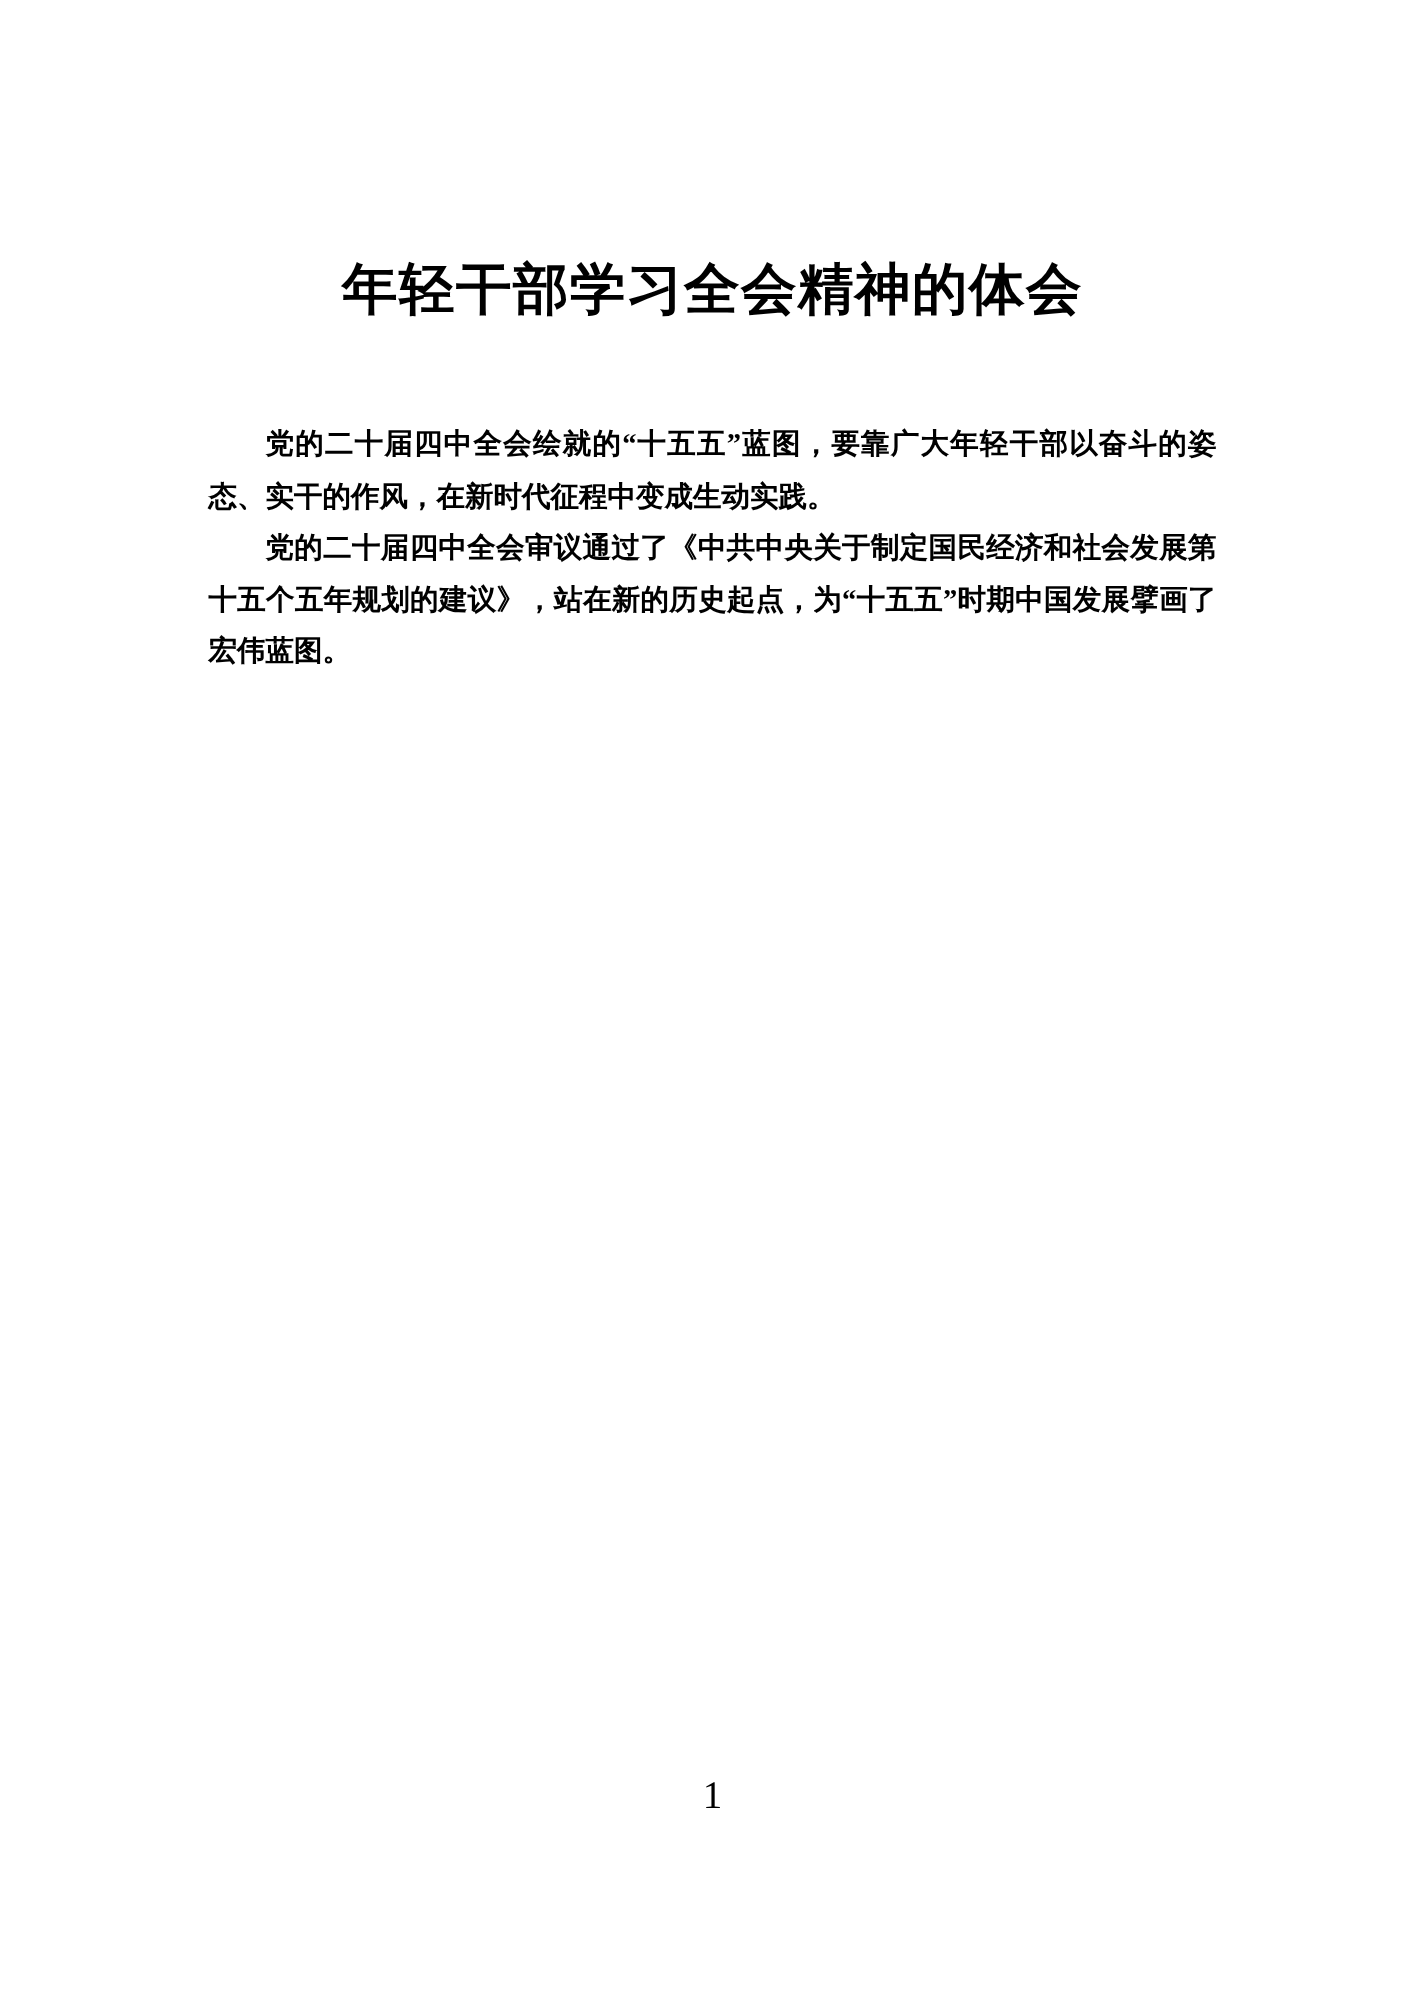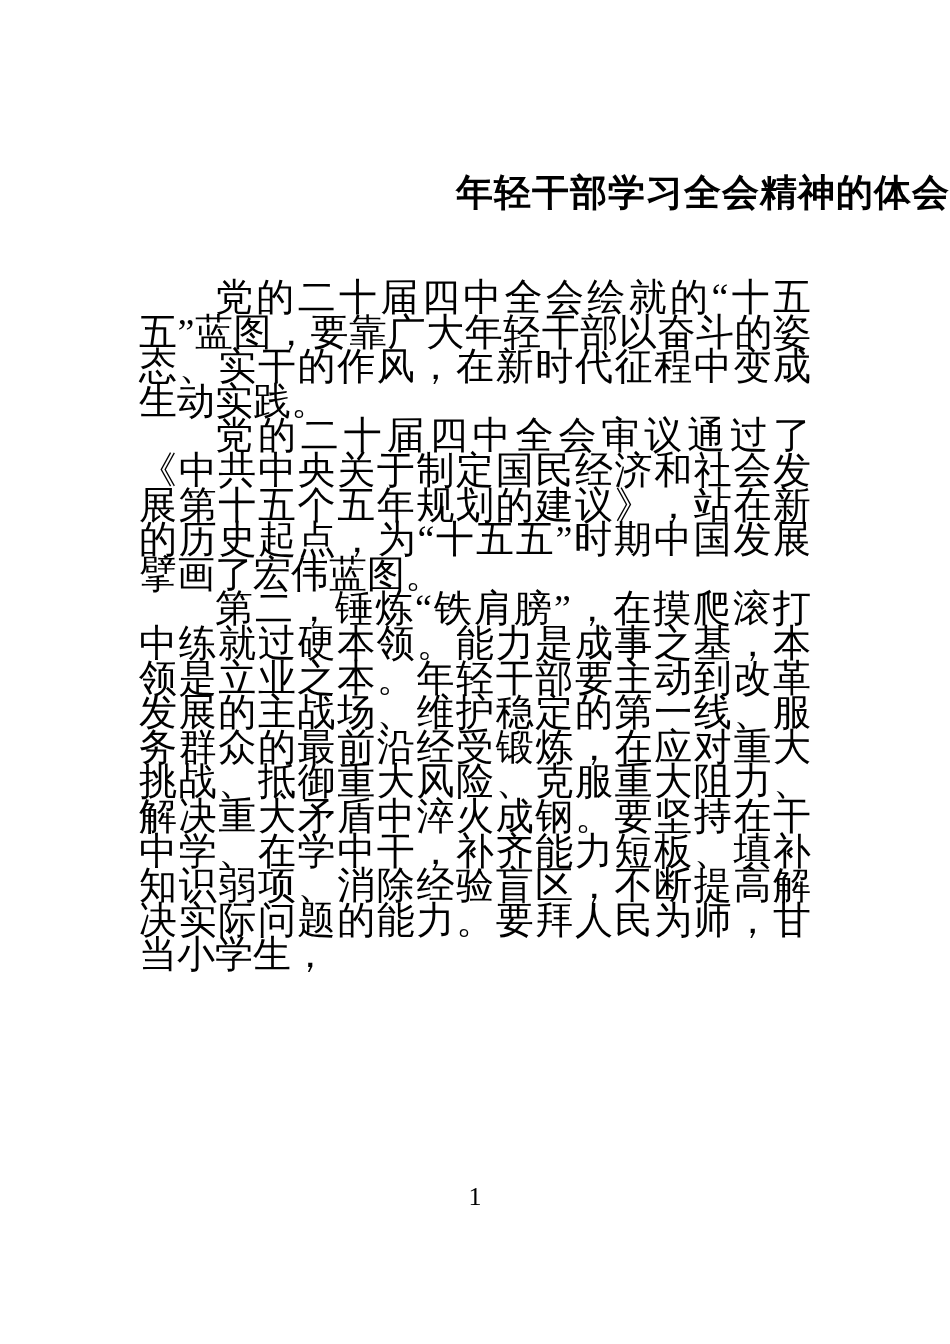--- a/index.html
+++ b/index.html
@@ -13,31 +13,31 @@
     height: 1344px;
     background: #ffffff;
     color: #000000;
     font-family: "Liberation Serif", "DejaVu Serif", serif;
     overflow: hidden;
     box-sizing: border-box;
   }
   .doc-title {
     margin: 0;
     padding-top: 168px;
-    text-align: right;
+    text-align: center;
     font-size: 37px;
     font-weight: bold;
     letter-spacing: 1px;
     color: #000000;
   }
   .doc-body {
     margin: 62px auto 13px auto;
     width: 672px;
-    font-size: 38px;
-    font-weight: 400;
+    font-size: 19px;
+    font-weight: 700;
     line-height: 34.6px;
     text-align: justify;
   }
   .doc-body p {
     margin: 0;
     text-indent: 2em;
     word-break: break-all;
   }
   .page-number {
     position: absolute;
@@ -53,18 +53,17 @@
 </head>
 <body>
 
 <div class="page">
 
   <h1 class="doc-title">年轻干部学习全会精神的体会</h1>
 
   <div class="doc-body">
     <p>党的二十届四中全会绘就的“十五五”蓝图，要靠广大年轻干部以奋斗的姿态、实干的作风，在新时代征程中变成生动实践。</p>
     <p>党的二十届四中全会审议通过了《中共中央关于制定国民经济和社会发展第十五个五年规划的建议》，站在新的历史起点，为“十五五”时期中国发展擘画了宏伟蓝图。</p>
-    <p>第二，锤炼“铁肩膀”，在摸爬滚打中练就过硬本领。能力是成事之基，本领是立业之本。年轻干部要主动到改革发展的主战场、维护稳定的第一线、服务群众的最前沿经受锻炼，在应对重大挑战、抵御重大风险、克服重大阻力、解决重大矛盾中淬火成钢。要坚持在干中学、在学中干，补齐能力短板、填补知识弱项、消除经验盲区，不断提高解决实际问题的能力。要拜人民为师，甘当小学生，</p>
   </div>
 
   <div class="page-number">1</div>
 
 </div>
 
 </body></html>

